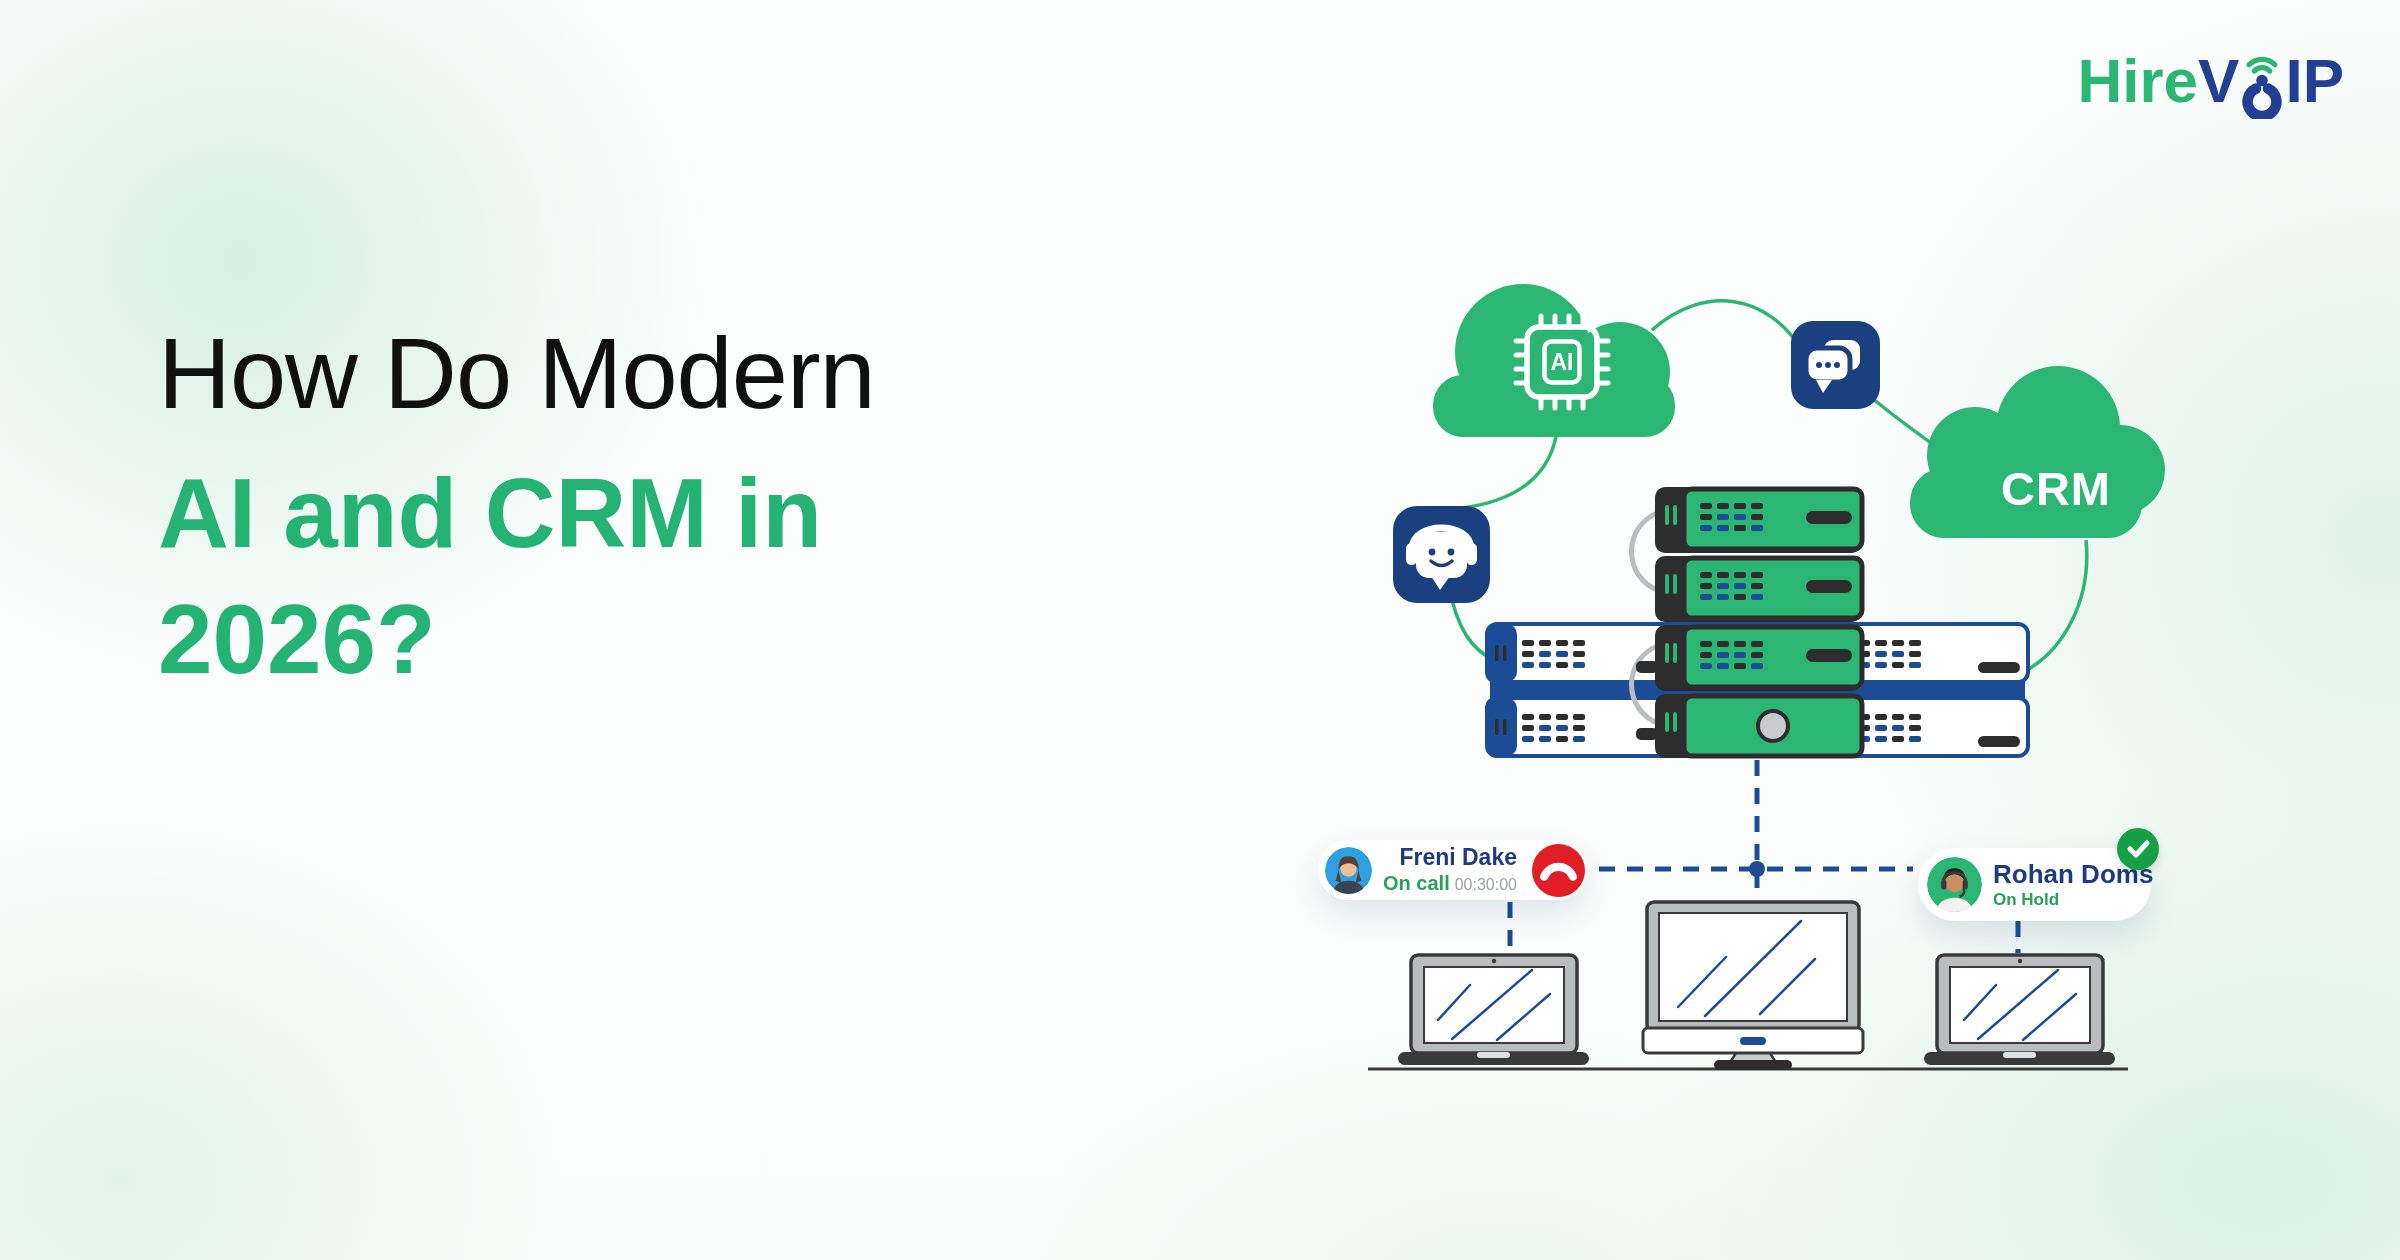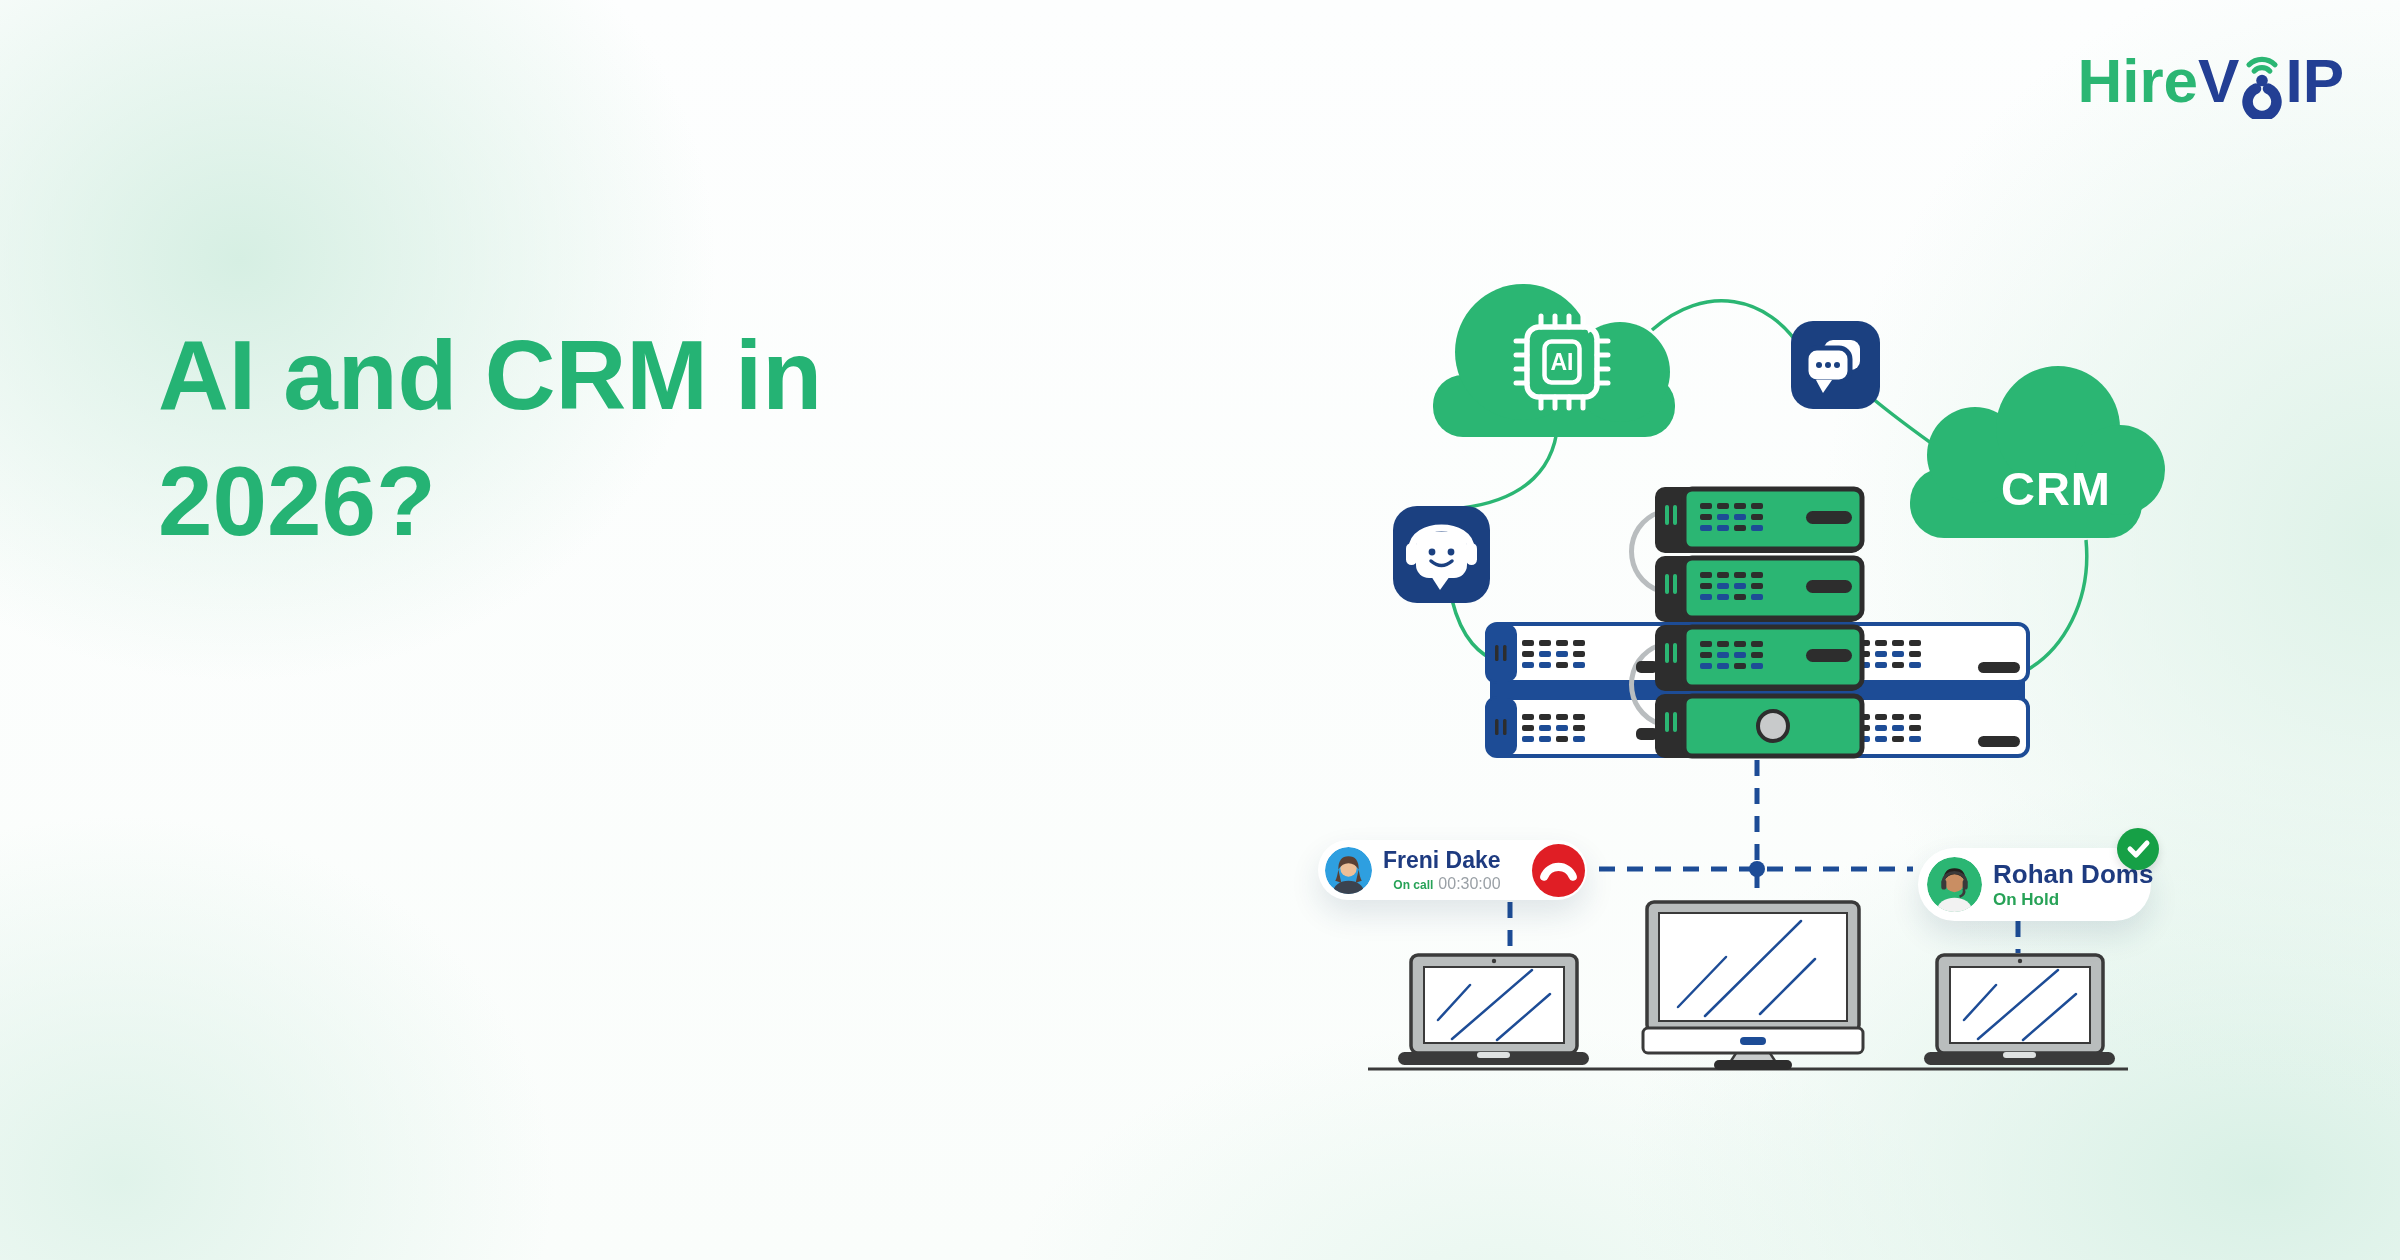--- a/index.html
+++ b/index.html
@@ -31,21 +31,21 @@
   .card-freni{left:1318px;top:840px;width:269px;height:60px;border-radius:30px;padding-left:7px;box-sizing:border-box;text-align:right;}
   .card-rohan{left:1918px;top:848px;width:233px;height:73px;border-radius:37px;padding-left:9px;box-sizing:border-box;}
   .avatar{border-radius:50%;overflow:hidden;flex:0 0 auto;}
   .avatar-freni{width:47px;height:47px;}
   .avatar-rohan{width:55px;height:55px;}
   .card-text{margin-left:11px;min-width:0;}
   .caller-name{font-weight:700;color:#1E3B80;white-space:nowrap;}
   .card-freni .caller-name{font-size:23px;line-height:25px;}
   .card-rohan .caller-name{font-size:26px;line-height:28px;}
   .caller-sub{white-space:nowrap;margin-top:2px;}
-  .status{color:#27A257;font-weight:600;font-size:12px;}
+  .status{color:#27A257;font-weight:600;font-size:20px;}
   .card-rohan .status{font-size:17px;}
   .timer{color:#9AA0A6;font-size:16px;margin-left:5px;}
   .hangup-btn{width:53px;height:53px;border-radius:50%;background:#E01E25;margin-left:auto;margin-right:2px;
               display:flex;align-items:center;justify-content:center;flex:0 0 auto;}
   .accept-btn{position:absolute;right:-8px;top:-20px;width:42px;height:42px;border-radius:50%;background:#16A046;
               display:flex;align-items:center;justify-content:center;box-shadow:0 4px 10px rgba(0,0,0,.12);}
 </style>
 </head>
 <body>
 
@@ -241,20 +241,21 @@
   <div class="logo">
     <div><span class="g">Hire</span><span class="n">V</span><svg class="logo-o" viewBox="0 0 50 76" width="48" height="73">
         <path d="M17,26 A11,11 0 0 1 33,26" stroke="#2BB673" stroke-width="5.5" fill="none" stroke-linecap="round"></path>
         <path d="M11.5,19.5 A19,19 0 0 1 38.5,19.5" stroke="#2BB673" stroke-width="5.5" fill="none" stroke-linecap="round"></path>
         <circle cx="25" cy="36" r="6" fill="#233F94"></circle>
         <path d="M18.7,44.4 A15,15 0 1 0 31.3,44.4" stroke="#233F94" stroke-width="11" fill="none" stroke-linecap="round"></path>
       </svg><span class="n">IP</span></div>
   </div>
 
   <div class="title">
+    <div class="title-line1">How Do Modern</div>
     <div class="title-green">AI and CRM in</div>
     <div class="title-green">2026?</div>
   </div>
 
   <div class="card card-freni">
     <div class="avatar avatar-freni">
       <svg viewBox="0 0 46 46" width="47" height="47">
         <circle cx="23" cy="23" r="23" fill="#2e9fe0"></circle>
         <ellipse cx="23" cy="44" rx="15" ry="11" fill="#3b4350"></ellipse>
         <circle cx="23" cy="21" r="8" fill="#edbf98"></circle>

